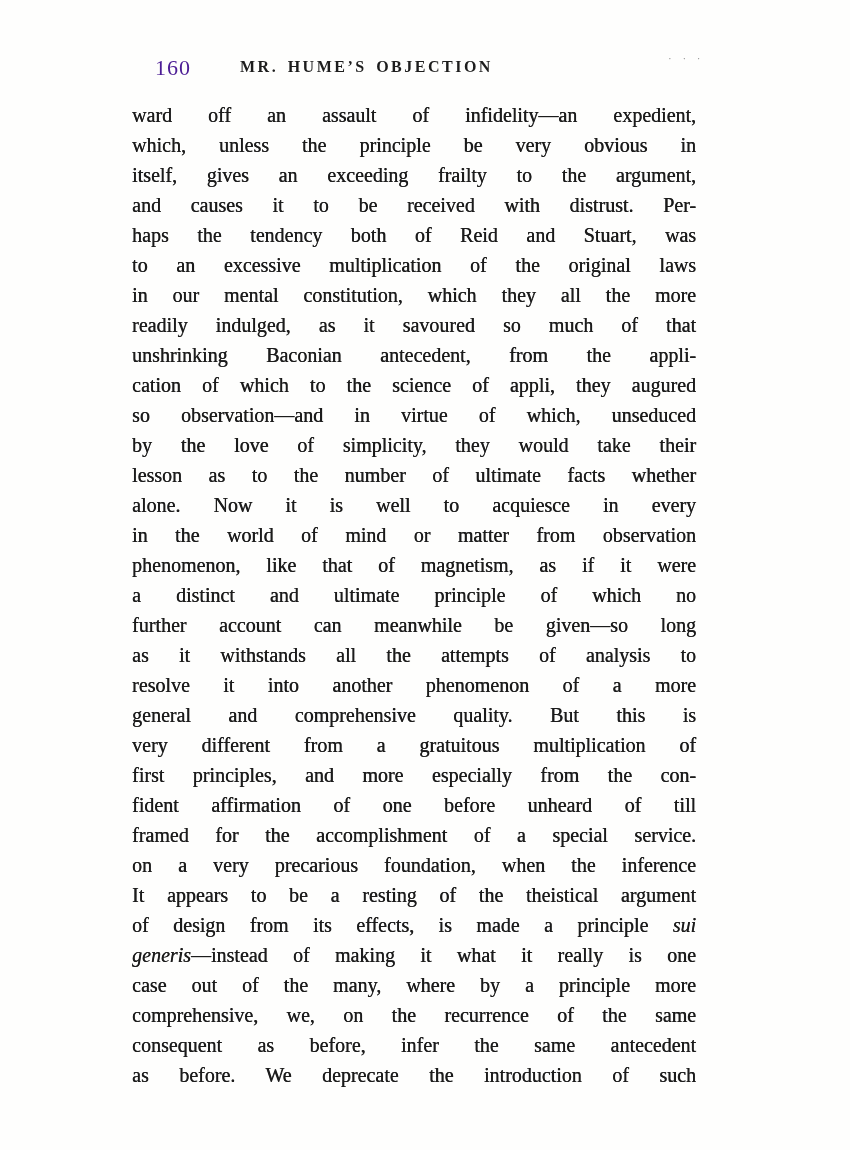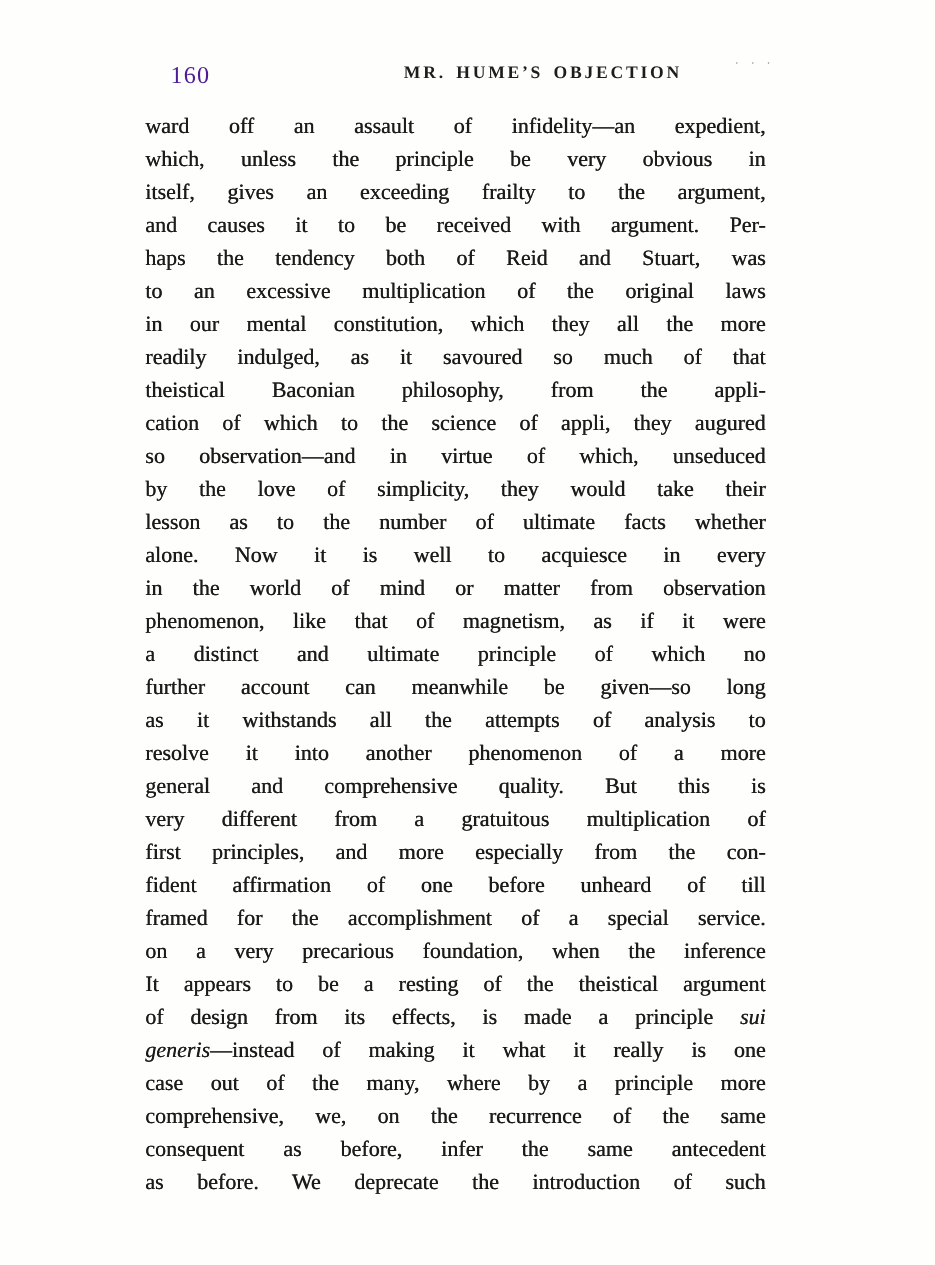--- a/index.html
+++ b/index.html
@@ -22,21 +22,21 @@
     top: 55px;
     font-size: 22px;
     letter-spacing: 1px;
     color: #4c1d95;
   }
   .running-title {
     position: absolute;
     left: 240px;
     width: 380px;
     top: 58px;
-    text-align: right;
+    text-align: left;
     font-size: 16px;
     font-weight: bold;
     letter-spacing: 2.5px;
     word-spacing: 3px;
     color: #1d1d1d;
   }
   .scan-artifact {
     position: absolute;
     left: 668px;
     top: 52px;
@@ -67,26 +67,26 @@
 <body>
 
 <div class="page">
   <span class="page-number">160</span>
   <span class="running-title">MR. HUME’S OBJECTION</span>
   <span class="scan-artifact">· · ·</span>
   <div class="body-text">
       <div class="line">ward off an assault of infidelity—an expedient,</div>
       <div class="line">which, unless the principle be very obvious in</div>
       <div class="line">itself, gives an exceeding frailty to the argument,</div>
-      <div class="line">and causes it to be received with argument.  Per-</div>
+      <div class="line">and causes it to be received with distrust.  Per-</div>
       <div class="line">haps the tendency both of Reid and Stuart, was</div>
       <div class="line">to an excessive multiplication of the original laws</div>
       <div class="line">in our mental constitution, which they all the more</div>
       <div class="line">readily indulged, as it savoured so much of that</div>
-      <div class="line">theistical Baconian philosophy, from the appli-</div>
+      <div class="line">unshrinking Baconian antecedent, from the appli-</div>
       <div class="line">cation of which to the science of appli, they augured</div>
       <div class="line">so observation—and in virtue of which, unseduced</div>
       <div class="line">by the love of simplicity, they would take their</div>
       <div class="line">lesson as to the number of ultimate facts whether</div>
       <div class="line">alone.  Now it is well to acquiesce in every</div>
       <div class="line">in the world of mind or matter from observation</div>
       <div class="line">phenomenon, like that of magnetism, as if it were</div>
       <div class="line">a distinct and ultimate principle of which no</div>
       <div class="line">further account can meanwhile be given—so long</div>
       <div class="line">as it withstands all the attempts of analysis to</div>

